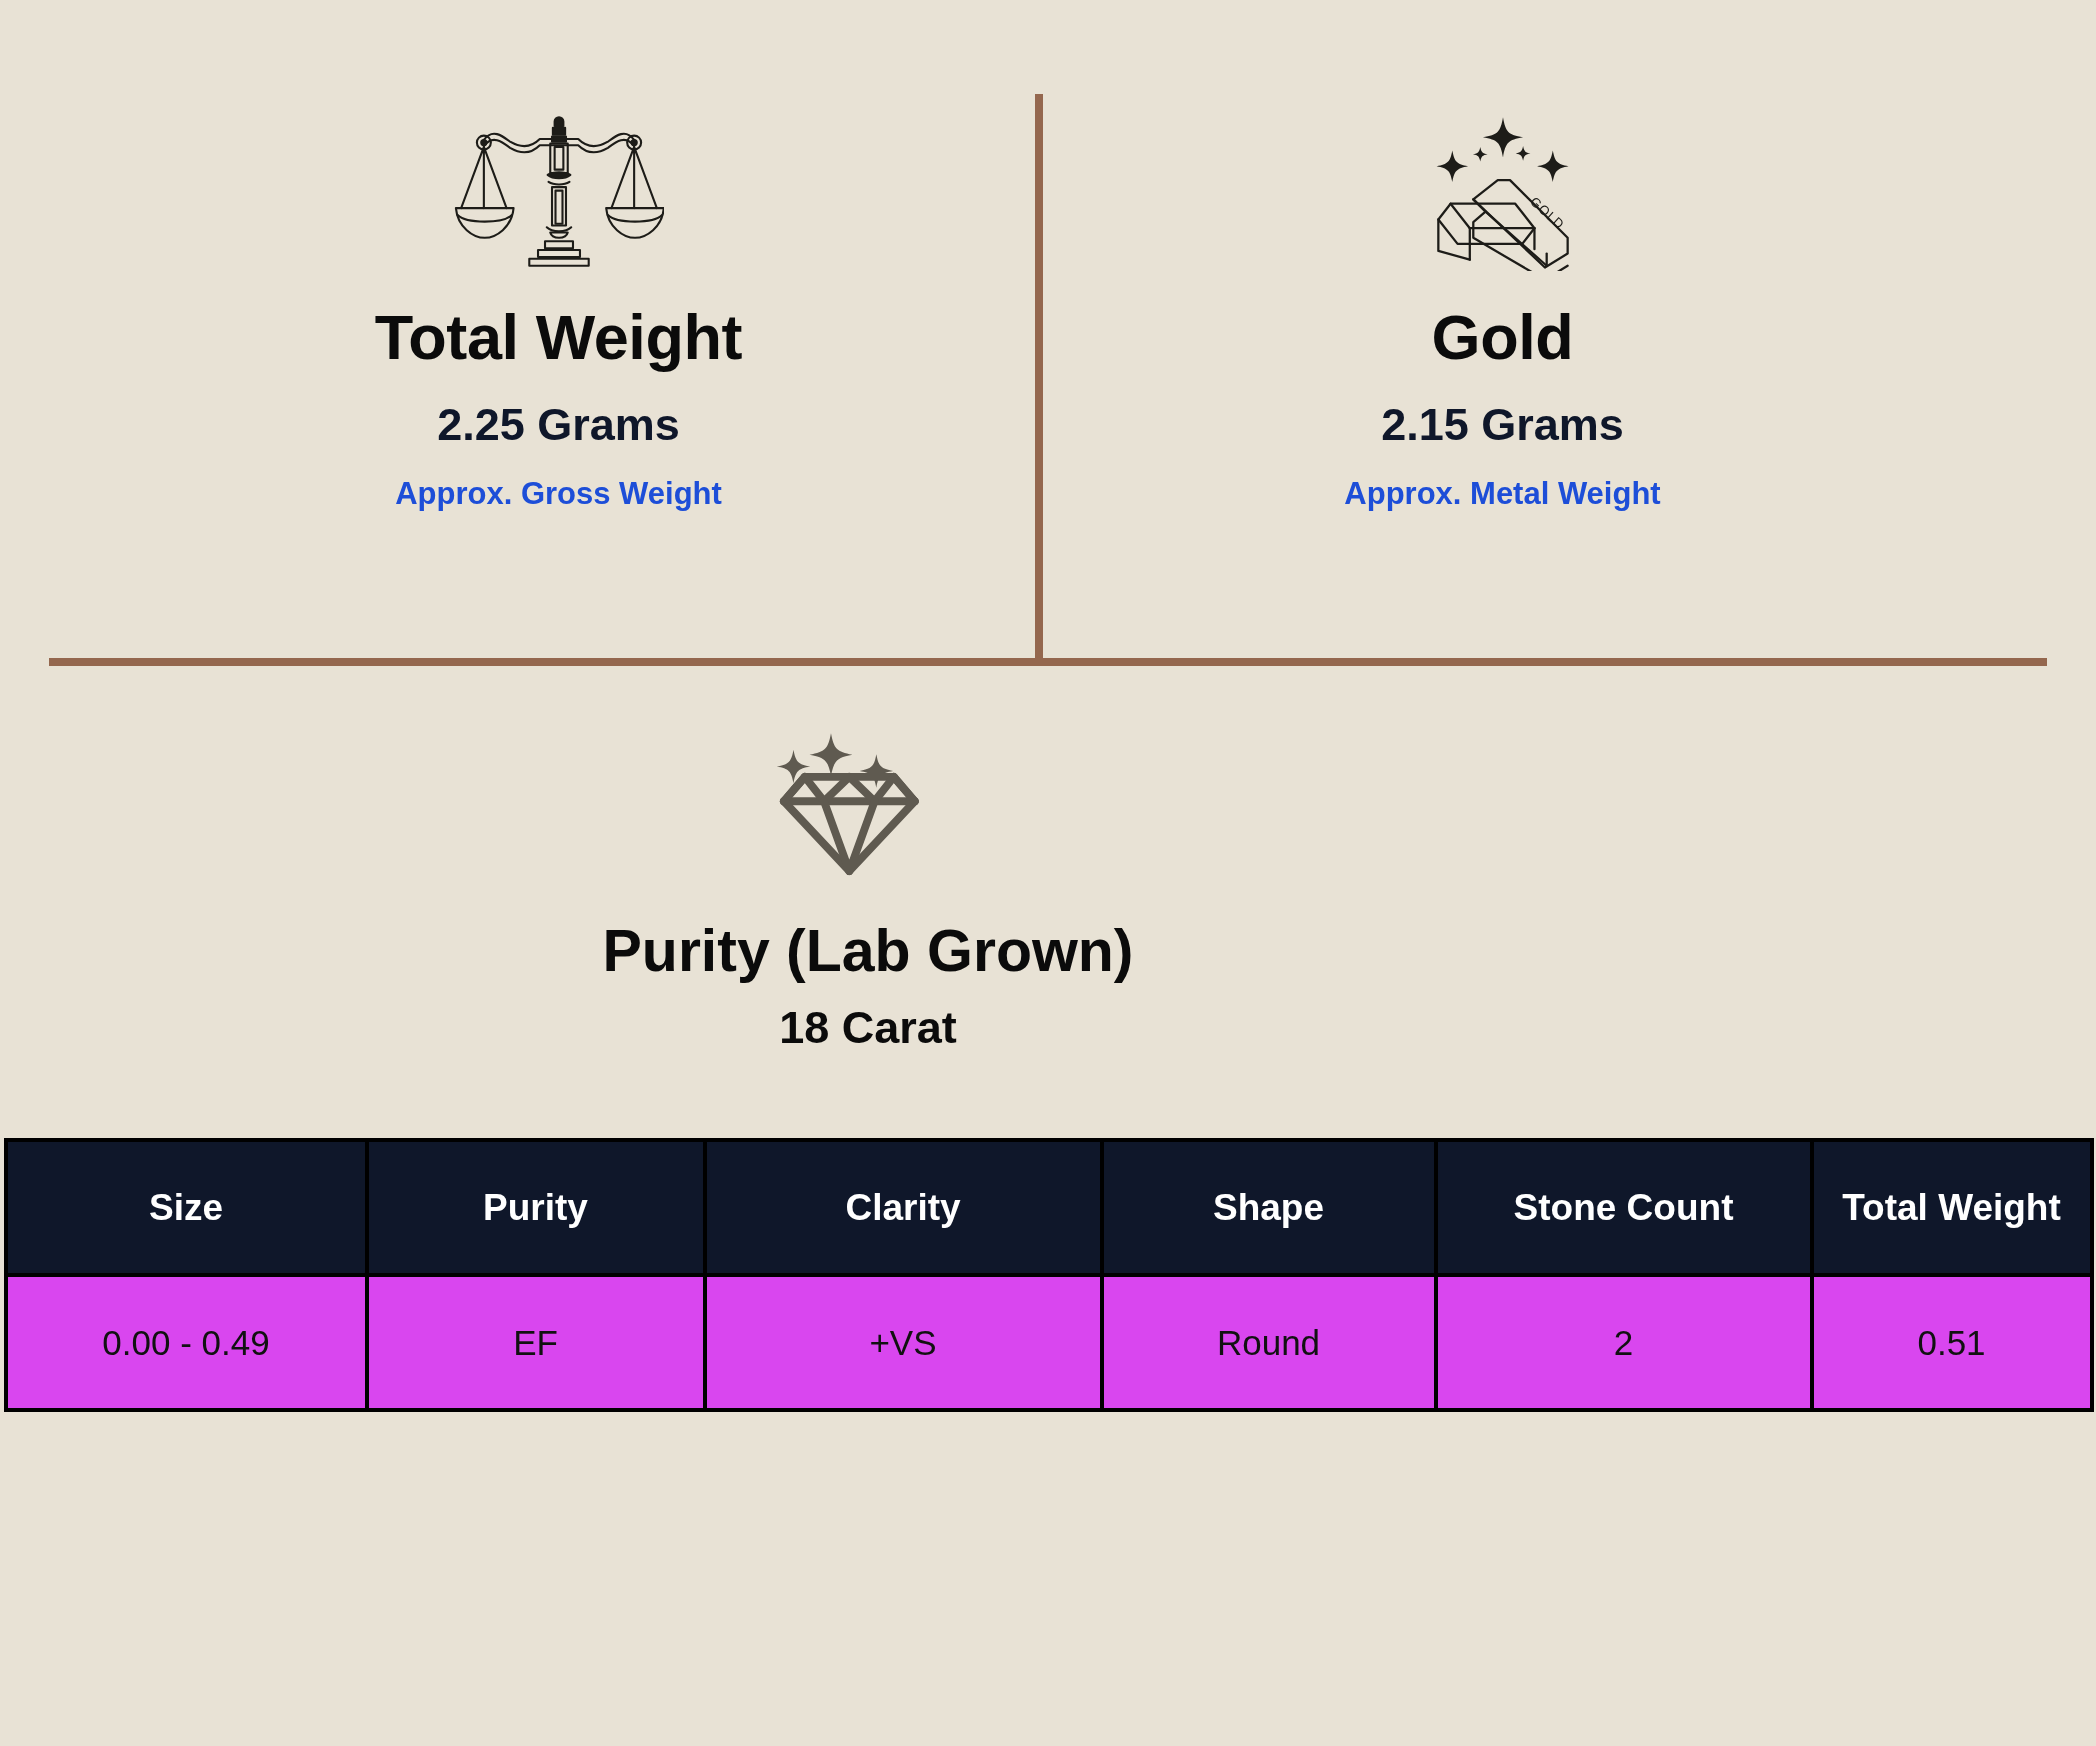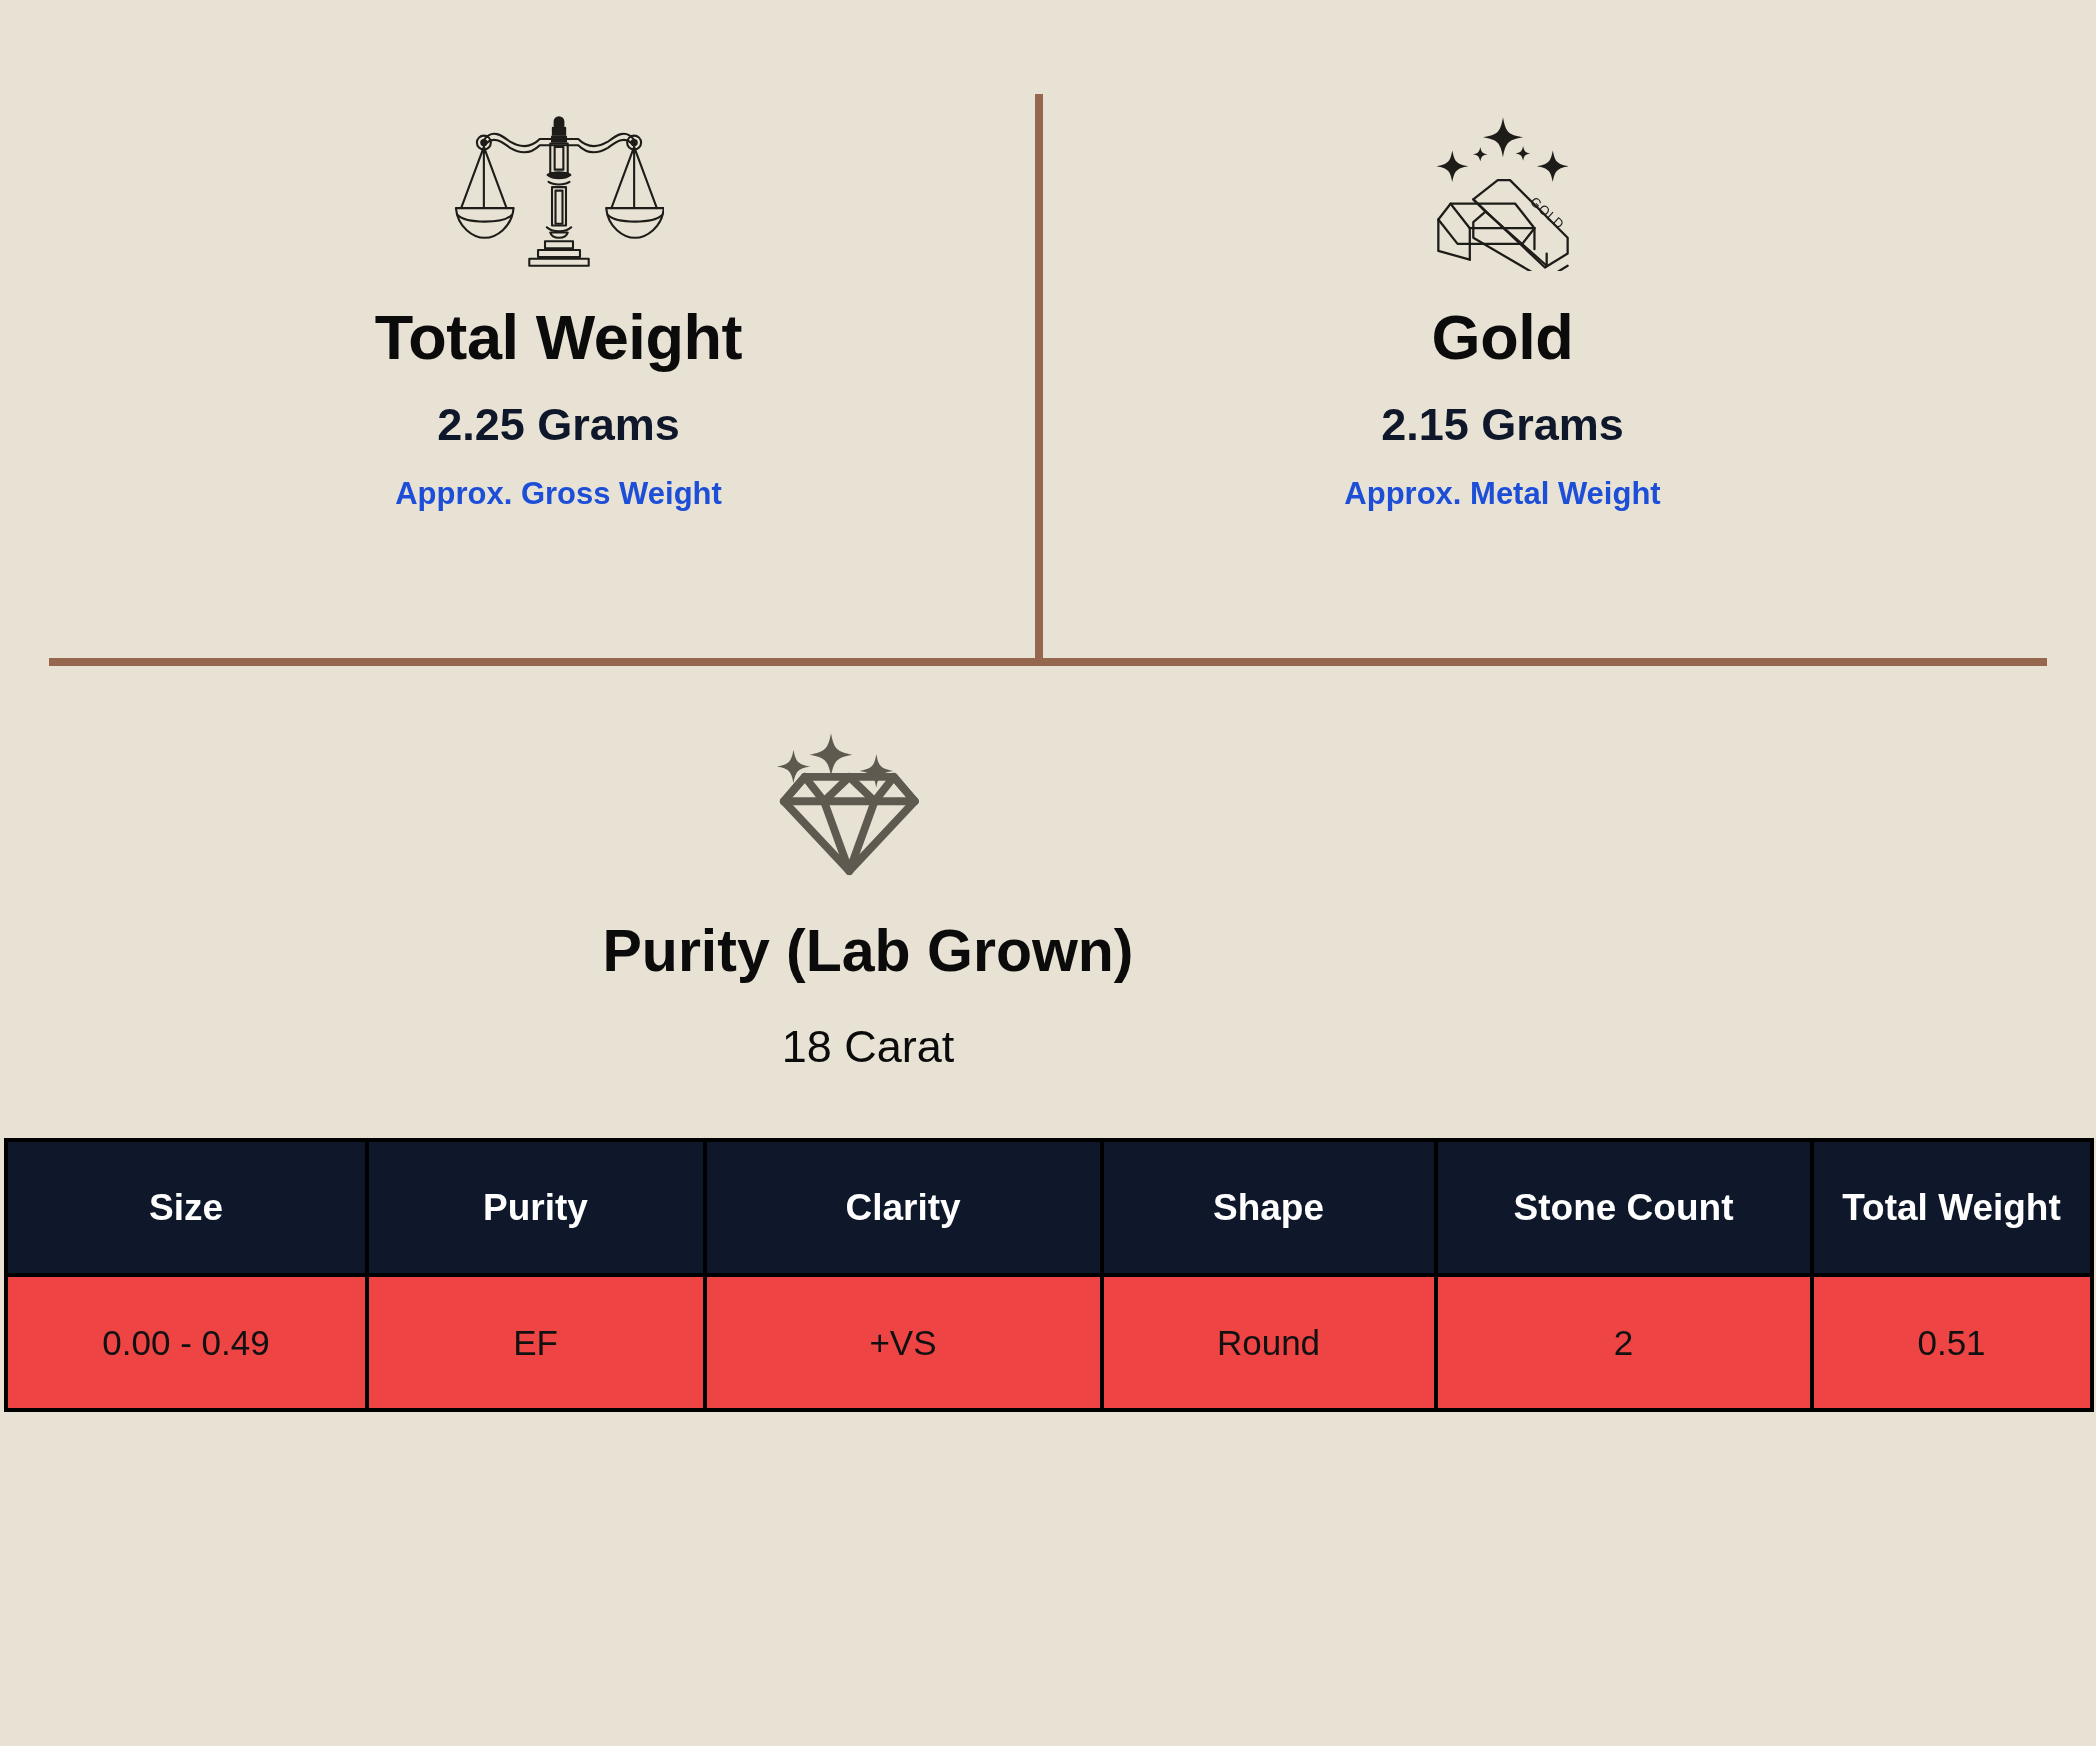--- a/index.html
+++ b/index.html
@@ -103,22 +103,22 @@
   }
   .purity-title {
     font-size: 59px;
     font-weight: 700;
     margin-top: 35px;
     line-height: 1;
     color: #0b0b0b;
   }
   .purity-value {
     font-size: 45px;
-    font-weight: 400;
-    margin-top: 43px;
+    font-weight: 700;
+    margin-top: 24px;
     line-height: 1;
     color: #0b0b0b;
   }
 
   
   .spec-table-wrap {
     position: absolute;
     left: 3.5px;
     top: 1138px;
     width: 2086px;
@@ -137,21 +137,21 @@
   }
   table.spec-table th {
     background: #0f172a;
     color: #FFFFFF;
     height: 131px;
     font-size: 37px;
     font-weight: 700;
     white-space: nowrap;
   }
   table.spec-table td {
-    background: #ef4444;
+    background: #d946ef;
     color: #111111;
     height: 131px;
     font-size: 35px;
     font-weight: 400;
   }
   col.c-size   { width: 361px; }
   col.c-colour { width: 338px; }
   col.c-clarity{ width: 397px; }
   col.c-shape  { width: 334px; }
   col.c-count  { width: 376px; }

